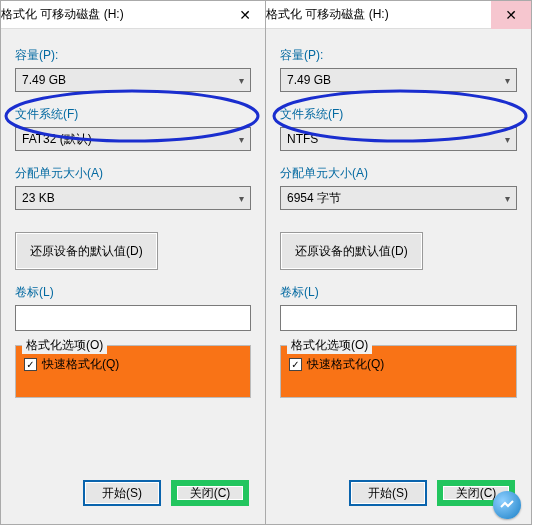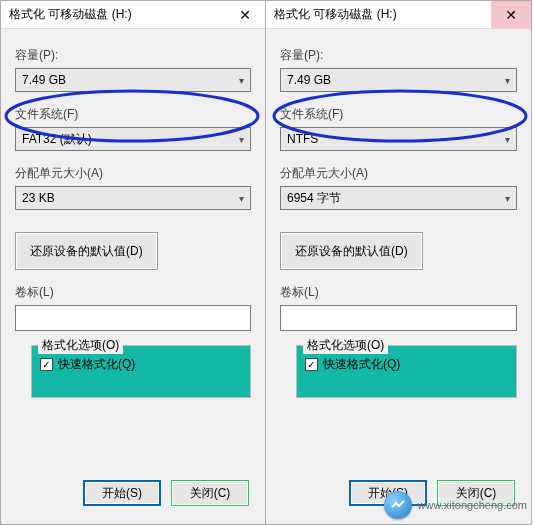--- a/index.html
+++ b/index.html
@@ -24,21 +24,20 @@
     height: 525px;
     border: 1px solid #aaa;
     background: #f0f0f0;
     position: relative;
   }
   .panel + .panel { border-left: none; }
   .titlebar {
     height: 28px;
     display: flex;
     align-items: center;
-    padding-left: 8px;
     background: #fff;
     border-bottom: 1px solid #ddd;
     position: relative;
   }
   .titlebar-title {
     flex: 1;
     font-size: 12px;
     color: #000;
   }
   .close-btn {
@@ -53,21 +52,21 @@
   }
   .close-btn.pink {
     background: #f6c6cf;
   }
   .body {
     padding: 10px 14px 0 14px;
   }
   .field-label {
     margin-top: 8px;
     margin-bottom: 4px;
-    color: #404040;
+    color: #0369a1;
   }
   .select {
     width: 100%;
     height: 24px;
     border: 1px solid #7a7a7a;
     background: #e8e8e8;
     display: flex;
     align-items: center;
     padding: 0 6px;
     justify-content: space-between;
@@ -94,22 +93,21 @@
     height: 26px;
     border: 1px solid #7a7a7a;
     background: #fff;
     padding: 0 4px;
   }
   .options-group {
     margin-top: 14px;
     border: 1px solid #bbb;
     padding: 10px 8px 24px 8px;
     position: relative;
-    background: #14b8a6;
-    margin-left: 16px;
+    background: #f97316;
   }
   .options-group .legend {
     position: absolute;
     top: -9px;
     left: 6px;
     background: #f0f0f0;
     padding: 0 4px;
   }
   .checkbox-row {
     display: flex;
@@ -130,21 +128,21 @@
   .bottom-buttons {
     position: absolute;
     bottom: 18px;
     right: 16px;
     display: flex;
     gap: 10px;
   }
   .btn {
     min-width: 78px;
     height: 26px;
-    border: 1px solid #22c55e;
+    border: 6px solid #22c55e;
     background: #e6e6e6;
     display: inline-flex;
     align-items: center;
     justify-content: center;
     cursor: pointer;
     box-shadow: inset 0 0 0 1px #fff;
   }
   .btn.primary {
     border: 2px solid #0a64ad;
     margin-left: 39px;
@@ -292,15 +290,14 @@
   </svg>
 </div>
 
 <div class="watermark">
   <div class="logo">
     <svg width="16" height="16" viewBox="0 0 16 16">
         <path d="M2 10 L6 6 L9 9 L14 4" stroke="#fff" stroke-width="2" fill="none"></path>
       </svg>
   </div>
   <div>
-    <div class="url">www.xitongcheng.com</div>
   </div>
 </div>
 
 </body></html>

